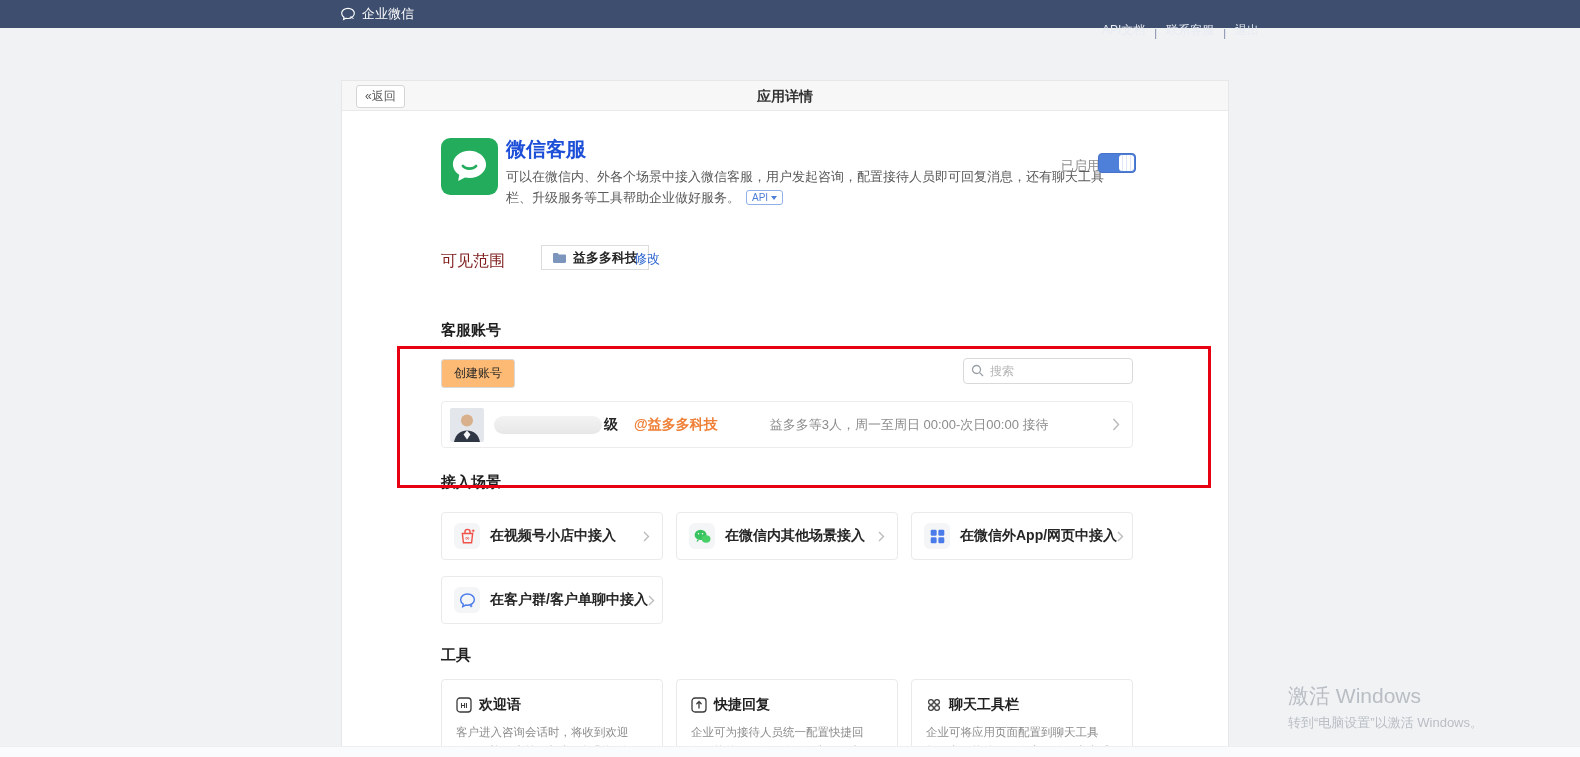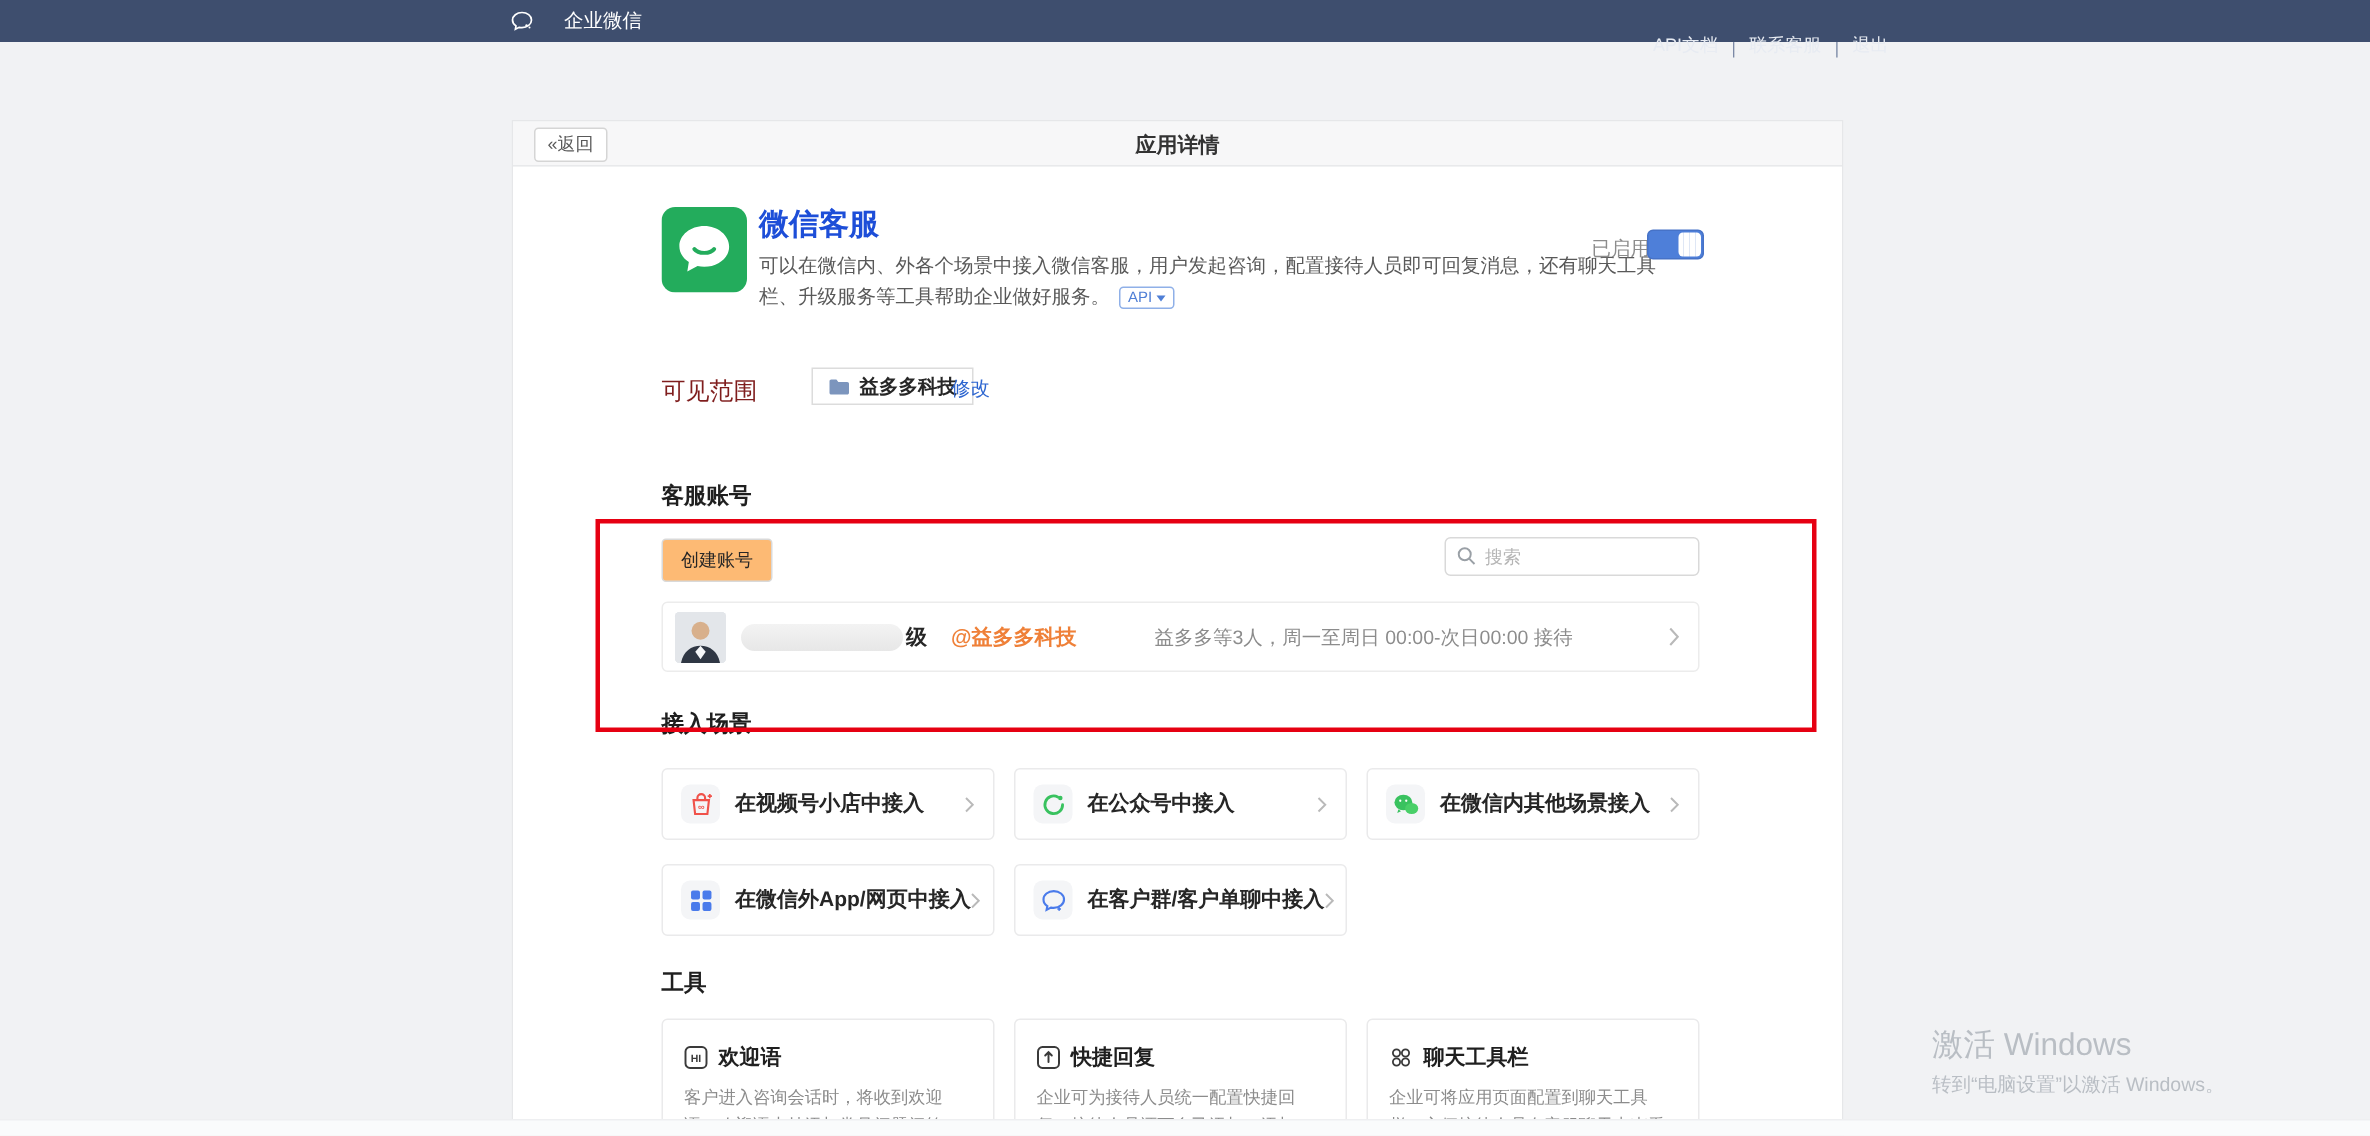--- a/index.html
+++ b/index.html
@@ -2,21 +2,21 @@
 <html><head>
 <meta charset="utf-8">
 <style>
   * { margin:0; padding:0; box-sizing:border-box; }
   html,body { width:1580px; height:757px; }
   body { font-family:"Liberation Sans","DejaVu Sans",sans-serif; background:#f1f2f4; }
   #stage { position:relative; width:1580px; height:757px; overflow:hidden; background:#f1f2f4; }
 
   
   .topbar { position:absolute; left:0; top:0; width:100%; height:28px; background:#3e4e6e; z-index:20; }
-  .brand { position:absolute; left:340px; top:0; height:28px; display:flex; align-items:center; gap:20px; color:#fff; font-size:13px; }
+  .brand { position:absolute; left:340px; top:0; height:28px; display:flex; align-items:center; gap:6px; color:#fff; font-size:13px; }
   .top-links { position:absolute; left:1102px; top:0; height:39px; display:flex; align-items:flex-end; gap:9px; color:#e7ebf2; font-size:12px; }
   .top-sep { color:#7c89a6; font-size:11px; }
   .top-link { cursor:pointer; }
 
   
   .nav { position:absolute; left:0; top:28px; width:100%; height:33px; background:#fff; border-bottom:1px solid #e7e8ea; display:flex; align-items:stretch; padding-left:372px; gap:58px; z-index:19; }
   .nav-item { position:relative; display:flex; align-items:center; font-size:14px; color:#36476b; cursor:pointer; white-space:nowrap; }
   .nav-item.active::after { content:""; position:absolute; left:0; right:0; bottom:0; height:3px; background:#2e66d0; }
 
   
@@ -188,34 +188,20 @@
             </svg>
         </span>
         <span class="scene-label">在视频号小店中接入</span>
         <span class="chev">
             <svg width="7" height="11" viewBox="0 0 7 11">
               <path d="M1 1l4.5 4.5L1 10" fill="none" stroke="#b9b9b9" stroke-width="1.3"></path>
             </svg>
           </span>
       </div>
 
-      <div class="scene-card">
-        <span class="scene-icon">
-          <svg width="19" height="19" viewBox="0 0 20 20">
-              <path d="M16.2 10a6.2 6.2 0 1 1-3.4-5.5" fill="none" stroke="#39c25f" stroke-width="2" stroke-linecap="round"></path>
-              <circle cx="14.6" cy="5.2" r="1.6" fill="#39c25f"></circle>
-            </svg>
-        </span>
-        <span class="scene-label">在公众号中接入</span>
-        <span class="chev">
-            <svg width="7" height="11" viewBox="0 0 7 11">
-              <path d="M1 1l4.5 4.5L1 10" fill="none" stroke="#b9b9b9" stroke-width="1.3"></path>
-            </svg>
-          </span>
-      </div>
 
 
       <div class="scene-card">
         <span class="scene-icon">
           <svg width="19" height="19" viewBox="0 0 20 20">
               <ellipse cx="8" cy="8.4" rx="6.3" ry="5.4" fill="#39c25f"></ellipse>
               <ellipse cx="13.8" cy="12.6" rx="4.6" ry="3.9" fill="#49cf68"></ellipse>
               <circle cx="5.8" cy="7.2" r=".8" fill="#fff"></circle>
               <circle cx="10" cy="7.2" r=".8" fill="#fff"></circle>
               <path d="M4.5 13.2l-.8 2.6 2.6-1.3z" fill="#39c25f"></path>

